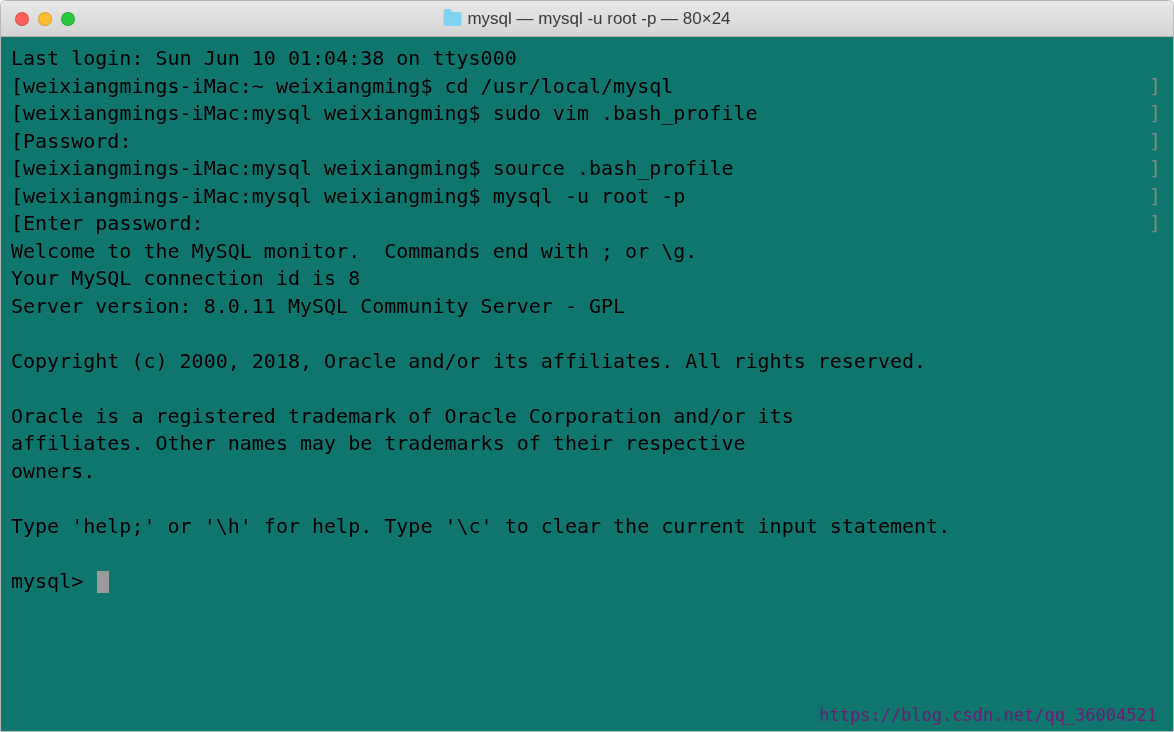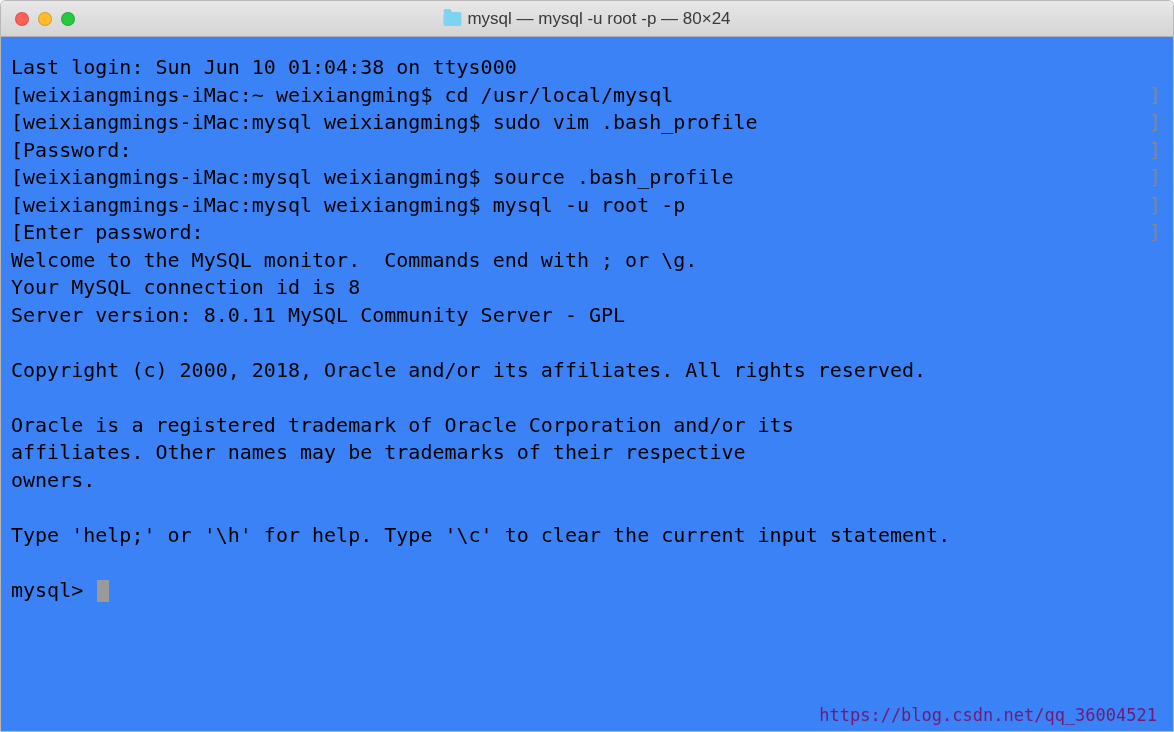--- a/index.html
+++ b/index.html
@@ -70,22 +70,22 @@
       position: absolute;
       top: -3px;
       left: 0;
       width: 8px;
       height: 3px;
       background: #7dd3f0;
       border-radius: 2px 2px 0 0;
     }
     .terminal-body {
       flex: 1;
-      background: #3b82f6;
-      padding: 17px 10px;
+      background: #0f766e;
+      padding: 8px 10px;
       font-family: "SF Mono", Menlo, Monaco, Consolas, monospace;
       font-size: 20px;
       line-height: 27.5px;
       color: #000000;
       white-space: pre-wrap;
       overflow: hidden;
       position: relative;
     }
     .line {
       display: block;

